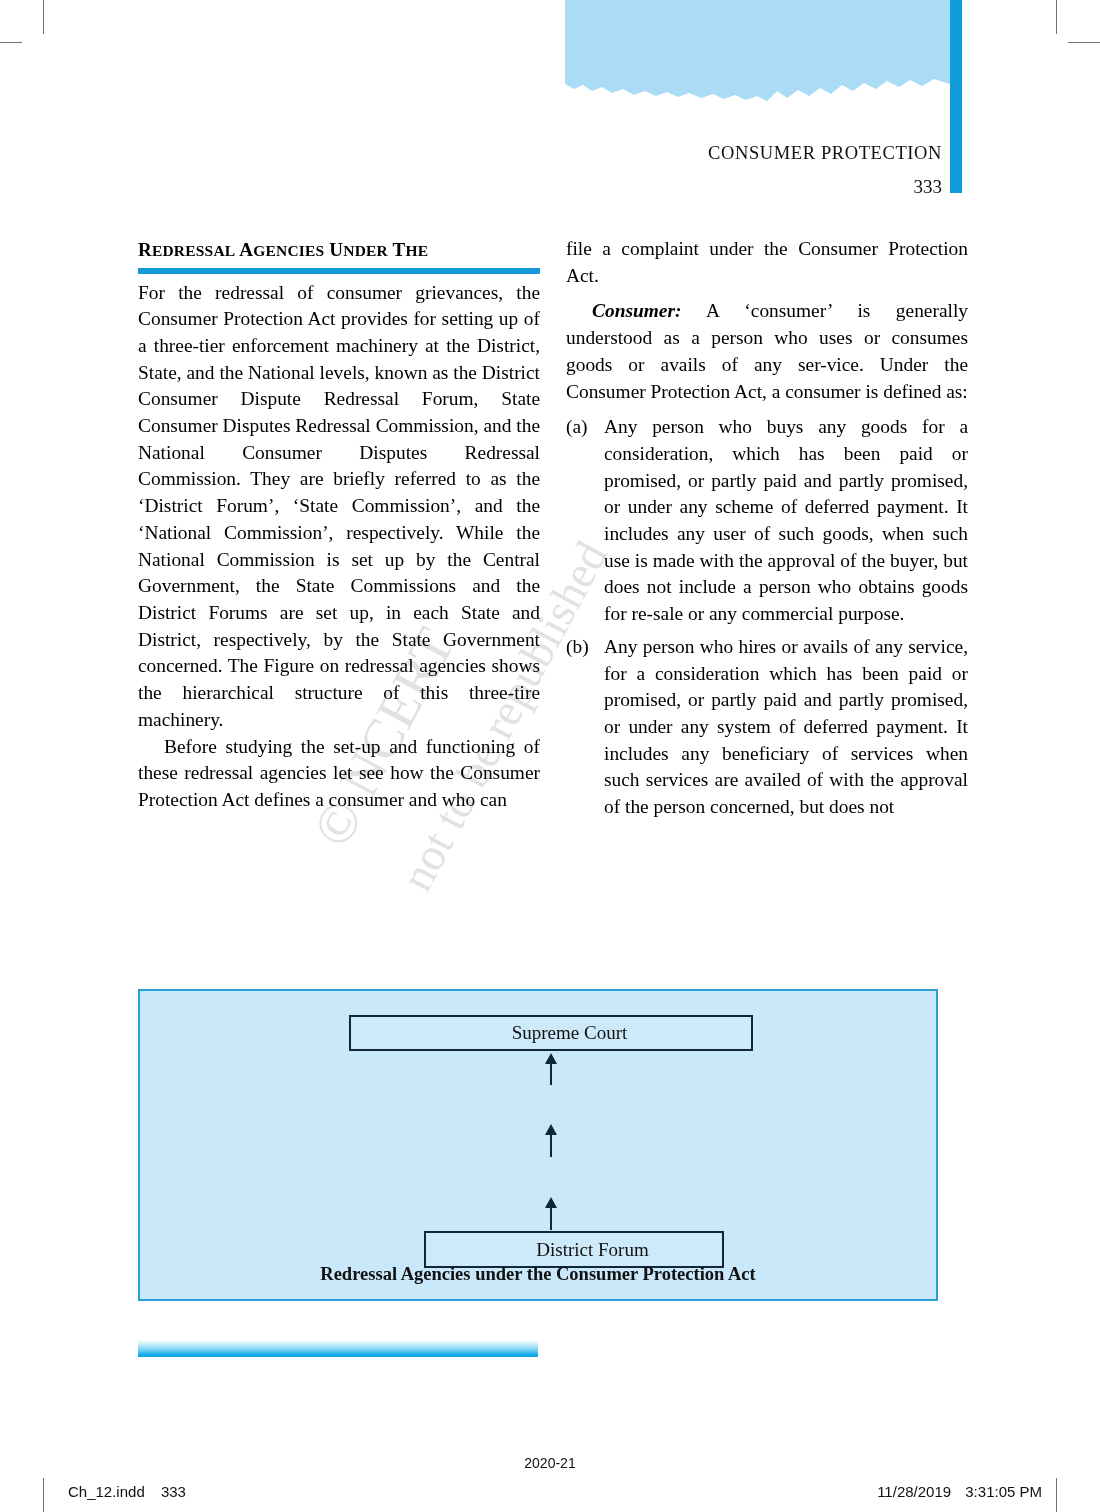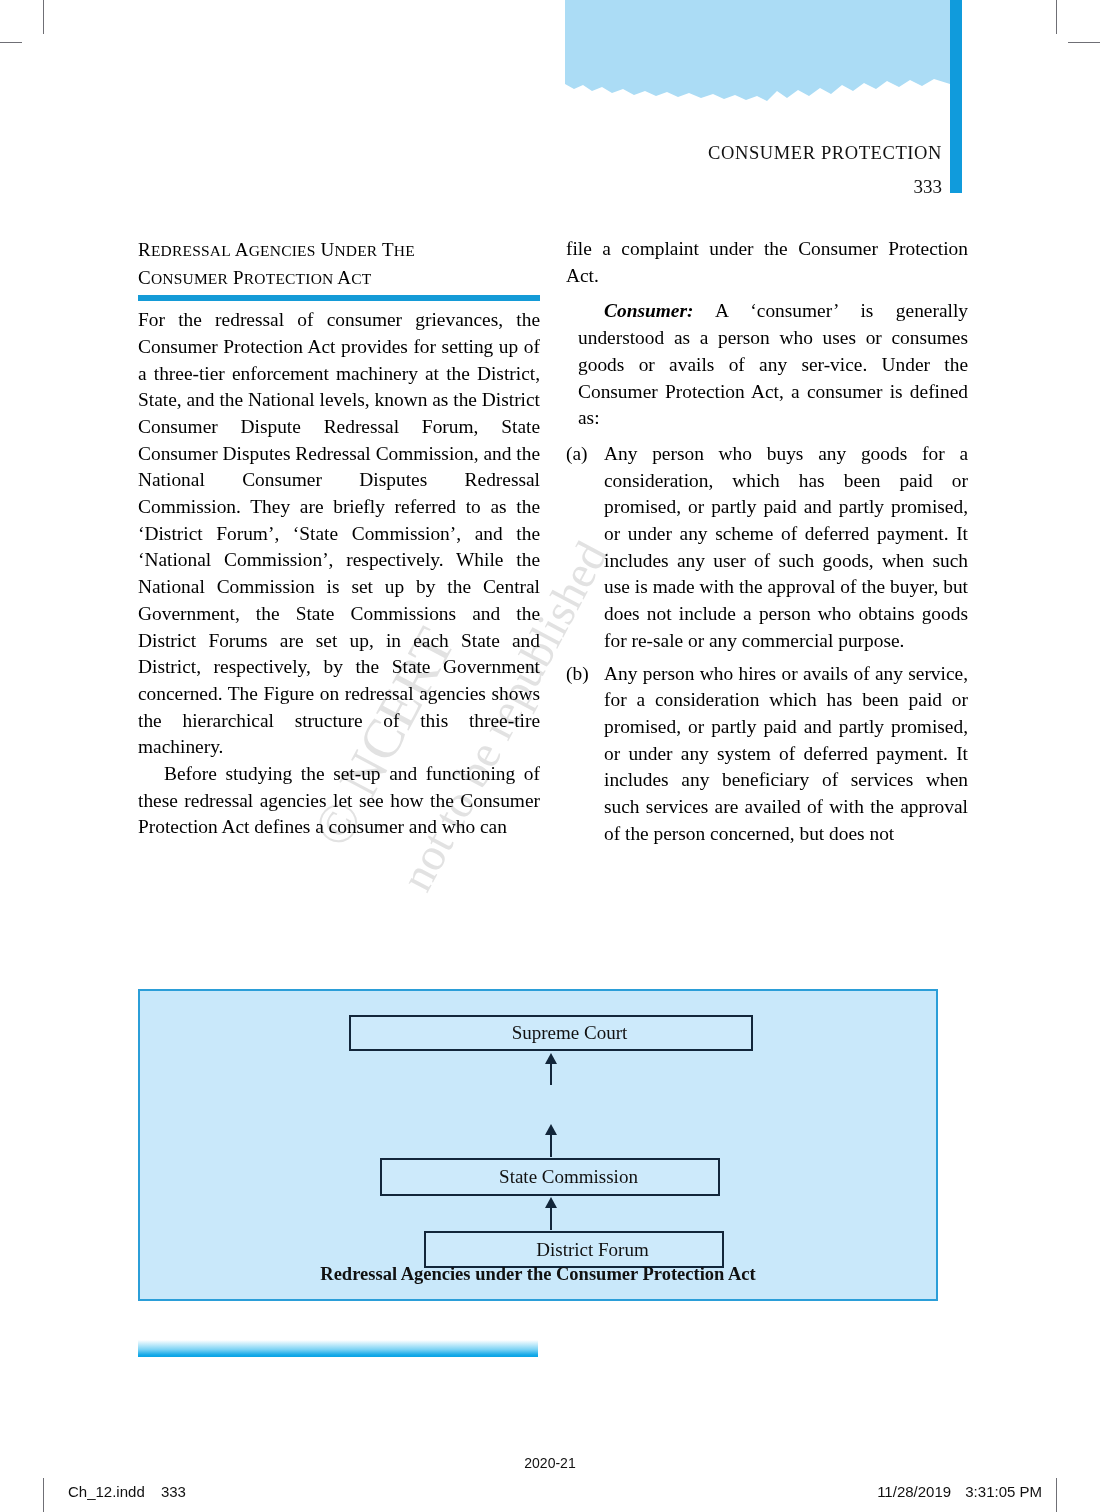--- a/index.html
+++ b/index.html
@@ -96,21 +96,21 @@
   .col {
     position: absolute;
     top: 236px;
     width: 402px;
     z-index: 2;
   }
   .col-left  { left: 138px; }
   .col-right { left: 566px; }
 
   .section-heading {
-    font-weight: normal;
+    font-weight: bold;
     font-size: 19px;
     line-height: 1.45;
     letter-spacing: 0.2px;
     margin: 0 0 4px 0;
   }
   .section-heading .sc { font-size: 15.5px; }
   .heading-rule {
     height: 6px;
     background: #149bd7;
     margin: 3px 0 6px 0;
@@ -118,21 +118,21 @@
 
   p.body {
     margin: 0 0 0 0;
     font-size: 19.4px;
     line-height: 26.7px;
     text-align: justify;
     text-justify: inter-word;
     hyphens: none;
   }
   p.body + p.body { text-indent: 26px; }
-  p.gap { margin-top: 9px; margin-left: 12px; }
+  p.gap { margin-top: 9px; }
   .bolditalic { font-weight: bold; font-style: italic; }
 
   ul.lettered {
     list-style: none;
     margin: 9px 0 0 0;
     padding: 0;
   }
   ul.lettered li {
     position: relative;
     padding-left: 38px;
@@ -280,21 +280,20 @@
 <div class="header-pageno">333</div>
 
 <div class="watermark">
   <span class="w1">© NCERT</span>
   <span class="w2">not to be republished</span>
 </div>
 
 <div class="col col-left">
   <div class="section-heading">
     <div>R<span class="sc">EDRESSAL</span> A<span class="sc">GENCIES</span> U<span class="sc">NDER</span> T<span class="sc">HE</span></div>
-    <div>C<span class="sc">ONSUMER</span> P<span class="sc">ROTECTION</span> A<span class="sc">CT</span></div>
   </div>
   <div class="heading-rule"></div>
   <p class="body">For the redressal of consumer grievances, the Consumer Protection Act provides for setting up of a three-tier enforcement machinery at the District, State, and the National levels, known as the District Consumer Dispute Redressal Forum, State Consumer Disputes Redressal Commission, and the National Consumer Disputes Redressal Commission. They are briefly referred to as the ‘District Forum’, ‘State Commission’, and the ‘National Commission’, respectively. While the National Commission is set up by the Central Government, the State Commissions and the District Forums are set up, in each State and District, respectively, by the State Government concerned. The Figure on redressal agencies shows the hierarchical structure of this three-tire machinery.</p>
   <p class="body">Before studying the set-up and functioning of these redressal agencies let see how the Consumer Protection Act defines a consumer and who can</p>
 </div>
 
 <div class="col col-right">
   <p class="body">file a complaint under the Consumer Protection Act.</p>
   <p class="body gap"><span class="bolditalic">Consumer:</span><span> A ‘consumer’ is generally understood as a person who uses or consumes goods or avails of any ser-vice. Under the Consumer Protection Act, a consumer is defined as:</span></p>
   <ul class="lettered">
@@ -315,23 +314,20 @@
       <span>Supreme Court</span>
     </div>
     <div class="arrow arrow-1">
       <div class="head"></div>
       <div class="shaft"></div>
     </div>
     <div class="arrow arrow-2">
       <div class="head"></div>
       <div class="shaft"></div>
     </div>
-    <div class="node node-state">
-      <span>State Commission</span>
-    </div>
     <div class="arrow arrow-3">
       <div class="head"></div>
       <div class="shaft"></div>
     </div>
     <div class="node node-district">
       <span>District Forum</span>
     </div>
   </div>
   <div class="figure-caption">Redressal Agencies under the Consumer Protection Act</div>
 </div>

